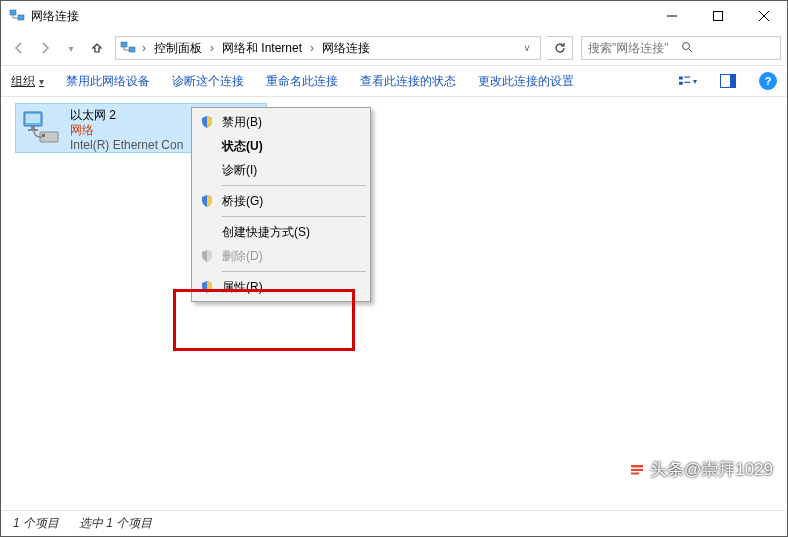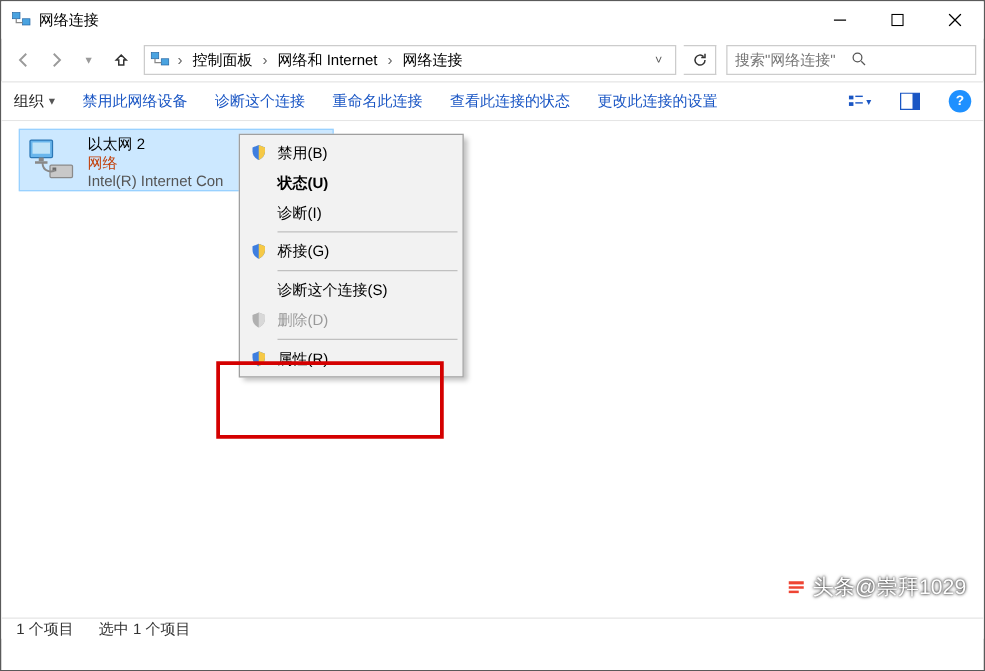--- a/index.html
+++ b/index.html
@@ -25,21 +25,21 @@
   .addrdrop { width: 18px; display:flex; align-items:center; justify-content:center; color:#555; margin-left:auto; }
   .refreshbtn { width: 26px; height: 24px; border: 1px solid #ccc; border-left: none; display:flex; align-items:center; justify-content:center; }
   .searchbox { width: 200px; height: 24px; border: 1px solid #ccc; display:flex; align-items:center; padding: 0 6px; color:#777; margin-left:6px; }
   .searchbox span { flex:1; }
   .searchbox .sicon { color:#555; }
 
   
   .toolbar { height: 32px; border-top: 1px solid #e5e5e5; border-bottom: 1px solid #e5e5e5; background: #fff; display:flex; align-items:center; padding: 0 10px; gap: 22px; font-size:12px; }
   .toolbar .tb-left { display:flex; align-items:center; gap:22px; }
   .toolbar .tb-item { display:flex; align-items:center; gap:4px; color:#1a56c4; cursor:default; }
-  .toolbar .tb-item.dark { color:#222; }
+  .toolbar .tb-item.dark { color:#222;text-decoration:underline; }
   .toolbar .spacer { flex:1; }
   .toolbar .ricon { width:18px; height:18px; display:flex; align-items:center; justify-content:center; color:#1a56c4; }
   .toolbar .ricon.help { background:#1e90ff; color:#fff; border-radius:50%; font-weight:bold; font-size:11px; }
 
   
   .content { position: relative; height: 414px; background: #fff; padding-left: 16px; }
 
   
   .connitem { position:absolute; left:14px; top:6px; width:252px; height:50px; background:#cce8ff; border:1px solid #99d1ff; display:flex; align-items:flex-start; padding:4px 6px; gap:8px; }
   .connitem .cicon { width:40px; height:40px; flex:0 0 40px; }
@@ -53,21 +53,21 @@
   .ctxitem { height:24px; display:flex; align-items:center; padding-left:28px; position:relative; }
   .ctxitem.disabled { color:#9a9a9a; }
   .ctxitem .shield { position:absolute; left:6px; width:14px; height:14px; }
   .ctxitem.bold { font-weight:bold; }
   .ctxsep { height:1px; background:#c0c0c0; margin:3px 2px 3px 28px; }
 
   
   .redbox { position:absolute; left:172px; top:192px; width:182px; height:62px; border:3px solid #d40000; pointer-events:none; }
 
   
-  .statusbar { position:absolute; left:0; right:0; bottom:0; height:42px; border-top:1px solid #e5e5e5; display:flex; padding:0 12px; gap:20px; font-size:12px; color:#333; }
+  .statusbar { position:absolute; left:0; right:0; bottom:0; height:26px; border-top:1px solid #e5e5e5; display:flex; align-items:center; padding:0 12px; gap:20px; font-size:12px; color:#333;font-style:italic; }
 
   
   .watermark { position:absolute; right:14px; bottom:30px; color:#fff; font-size:17px; font-weight:500; display:flex; align-items:center; gap:4px; text-shadow:0 0 3px rgba(0,0,0,.6),0 0 2px rgba(0,0,0,.8); }
   .watermark .wicon { width:18px; height:18px; }
 
   .caret { font-size:10px; }
 </style>
 </head>
 <body>
 
@@ -198,21 +198,21 @@
       <rect x="4" y="6" width="14" height="9" fill="#bfe3f8"></rect>
       <rect x="9" y="18" width="4" height="3" fill="#888"></rect>
       <rect x="6" y="21" width="10" height="2" fill="#888"></rect>
       <rect x="18" y="24" width="18" height="10" rx="1" fill="#c8c8c8" stroke="#8a8a8a"></rect>
       <rect x="20" y="26" width="3" height="3" fill="#6a6a6a"></rect>
       <path d="M12 22 C 12 30, 20 30, 22 28" stroke="#888" fill="none" stroke-width="1.5"></path>
     </svg>
     <div class="connlines">
       <div class="l1">以太网 2</div>
       <div class="l2">网络</div>
-      <div class="l3">Intel(R) Internet Con</div>
+      <div class="l3">Intel(R) Ethernet Con</div>
     </div>
   </div>
 
   <div class="ctxmenu">
     <div class="ctxitem">
       <svg class="shield" viewBox="0 0 14 14">
           <path d="M7 1l5 2v3c0 4-3 6-5 7-2-1-5-3-5-7V3z" fill="#3f7fe0"></path>
           <path d="M7 1v12c2-1 5-3 5-7V3z" fill="#f6c946"></path>
         </svg>
       <span>禁用(B)</span>
@@ -226,21 +226,21 @@
     <div class="ctxsep"></div>
     <div class="ctxitem">
       <svg class="shield" viewBox="0 0 14 14">
           <path d="M7 1l5 2v3c0 4-3 6-5 7-2-1-5-3-5-7V3z" fill="#3f7fe0"></path>
           <path d="M7 1v12c2-1 5-3 5-7V3z" fill="#f6c946"></path>
         </svg>
       <span>桥接(G)</span>
     </div>
     <div class="ctxsep"></div>
     <div class="ctxitem">
-        <span>诊断这个连接(S)</span>
+        <span>创建快捷方式(S)</span>
       </div>
     <div class="ctxitem disabled">
       <svg class="shield" viewBox="0 0 14 14">
           <path d="M7 1l5 2v3c0 4-3 6-5 7-2-1-5-3-5-7V3z" fill="#b0b0b0"></path>
           <path d="M7 1v12c2-1 5-3 5-7V3z" fill="#d8d8d8"></path>
         </svg>
       <span>删除(D)</span>
     </div>
     <div class="ctxsep"></div>
     <div class="ctxitem">

